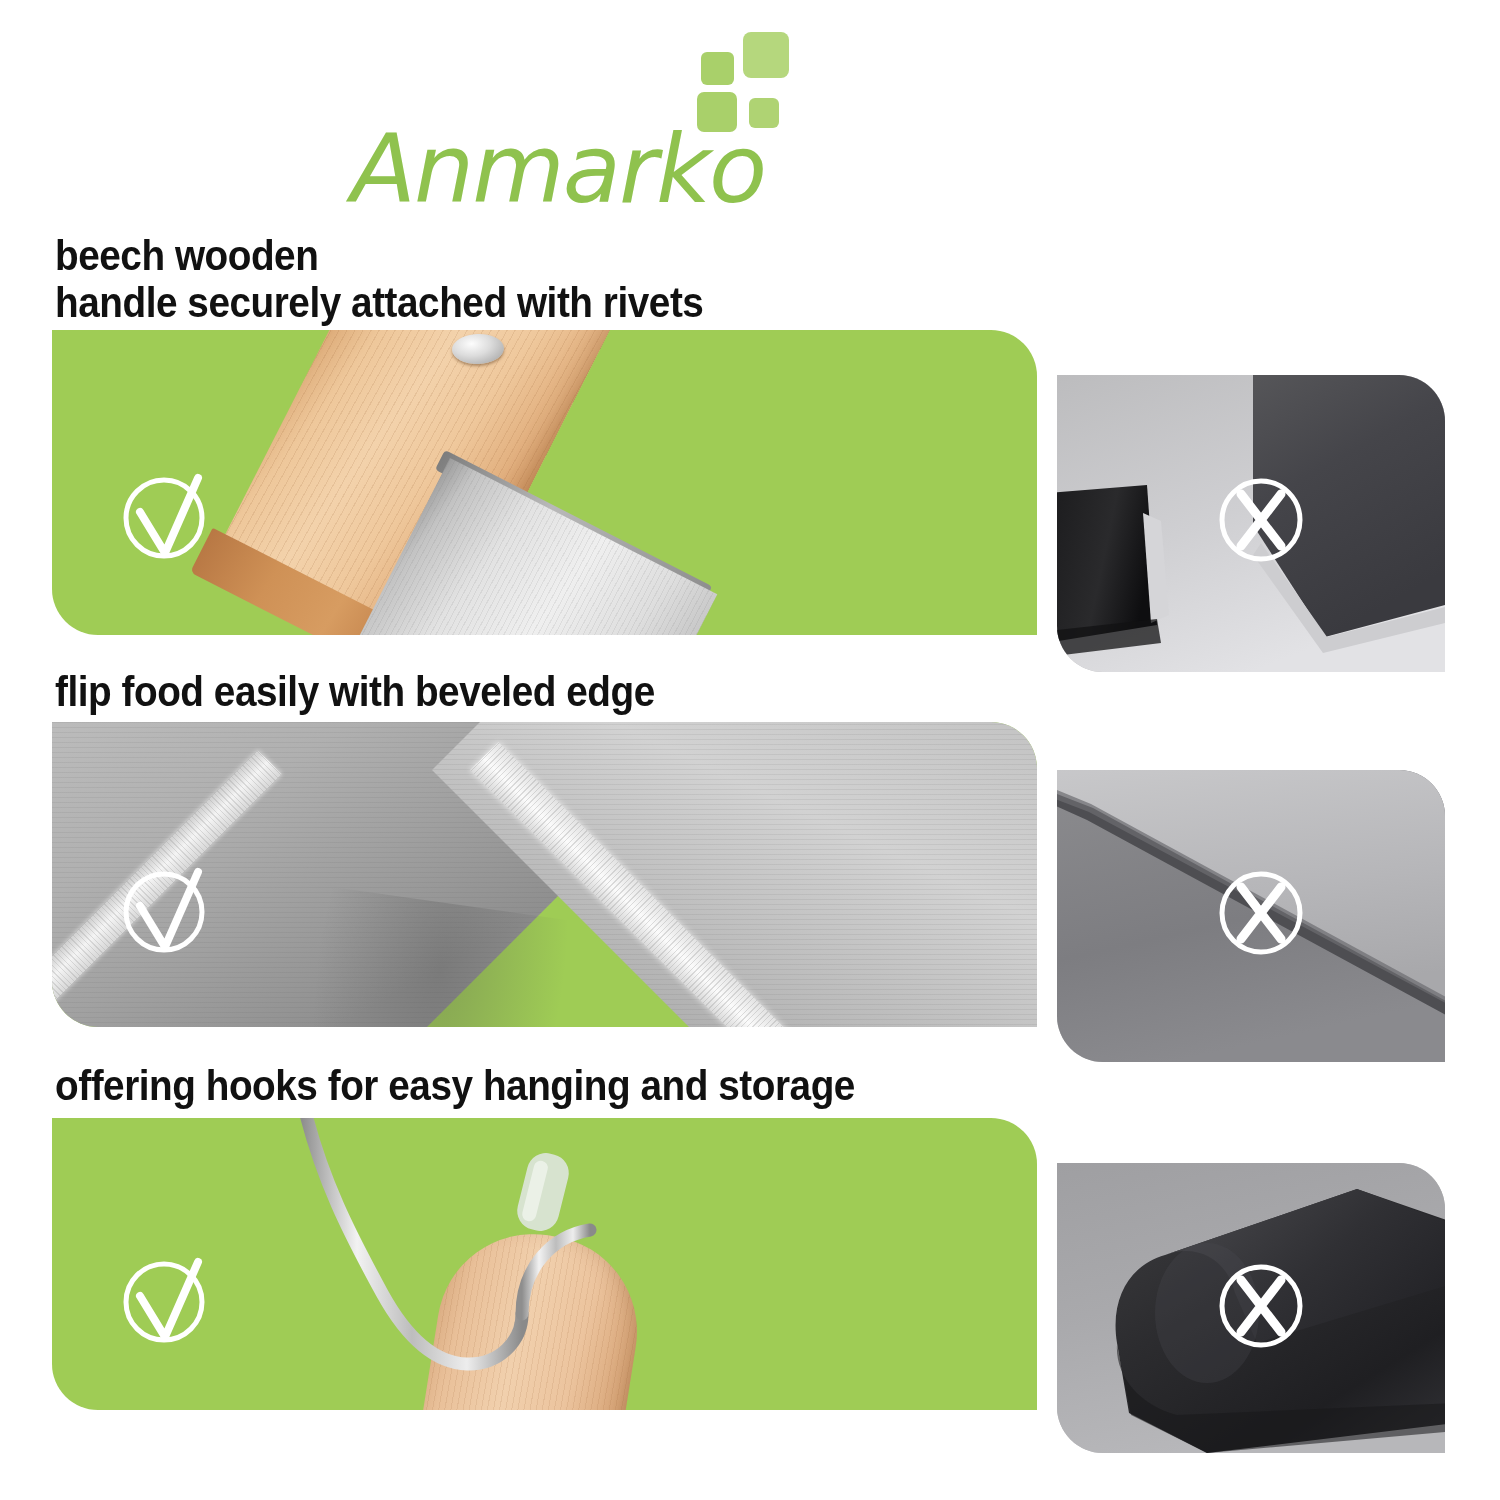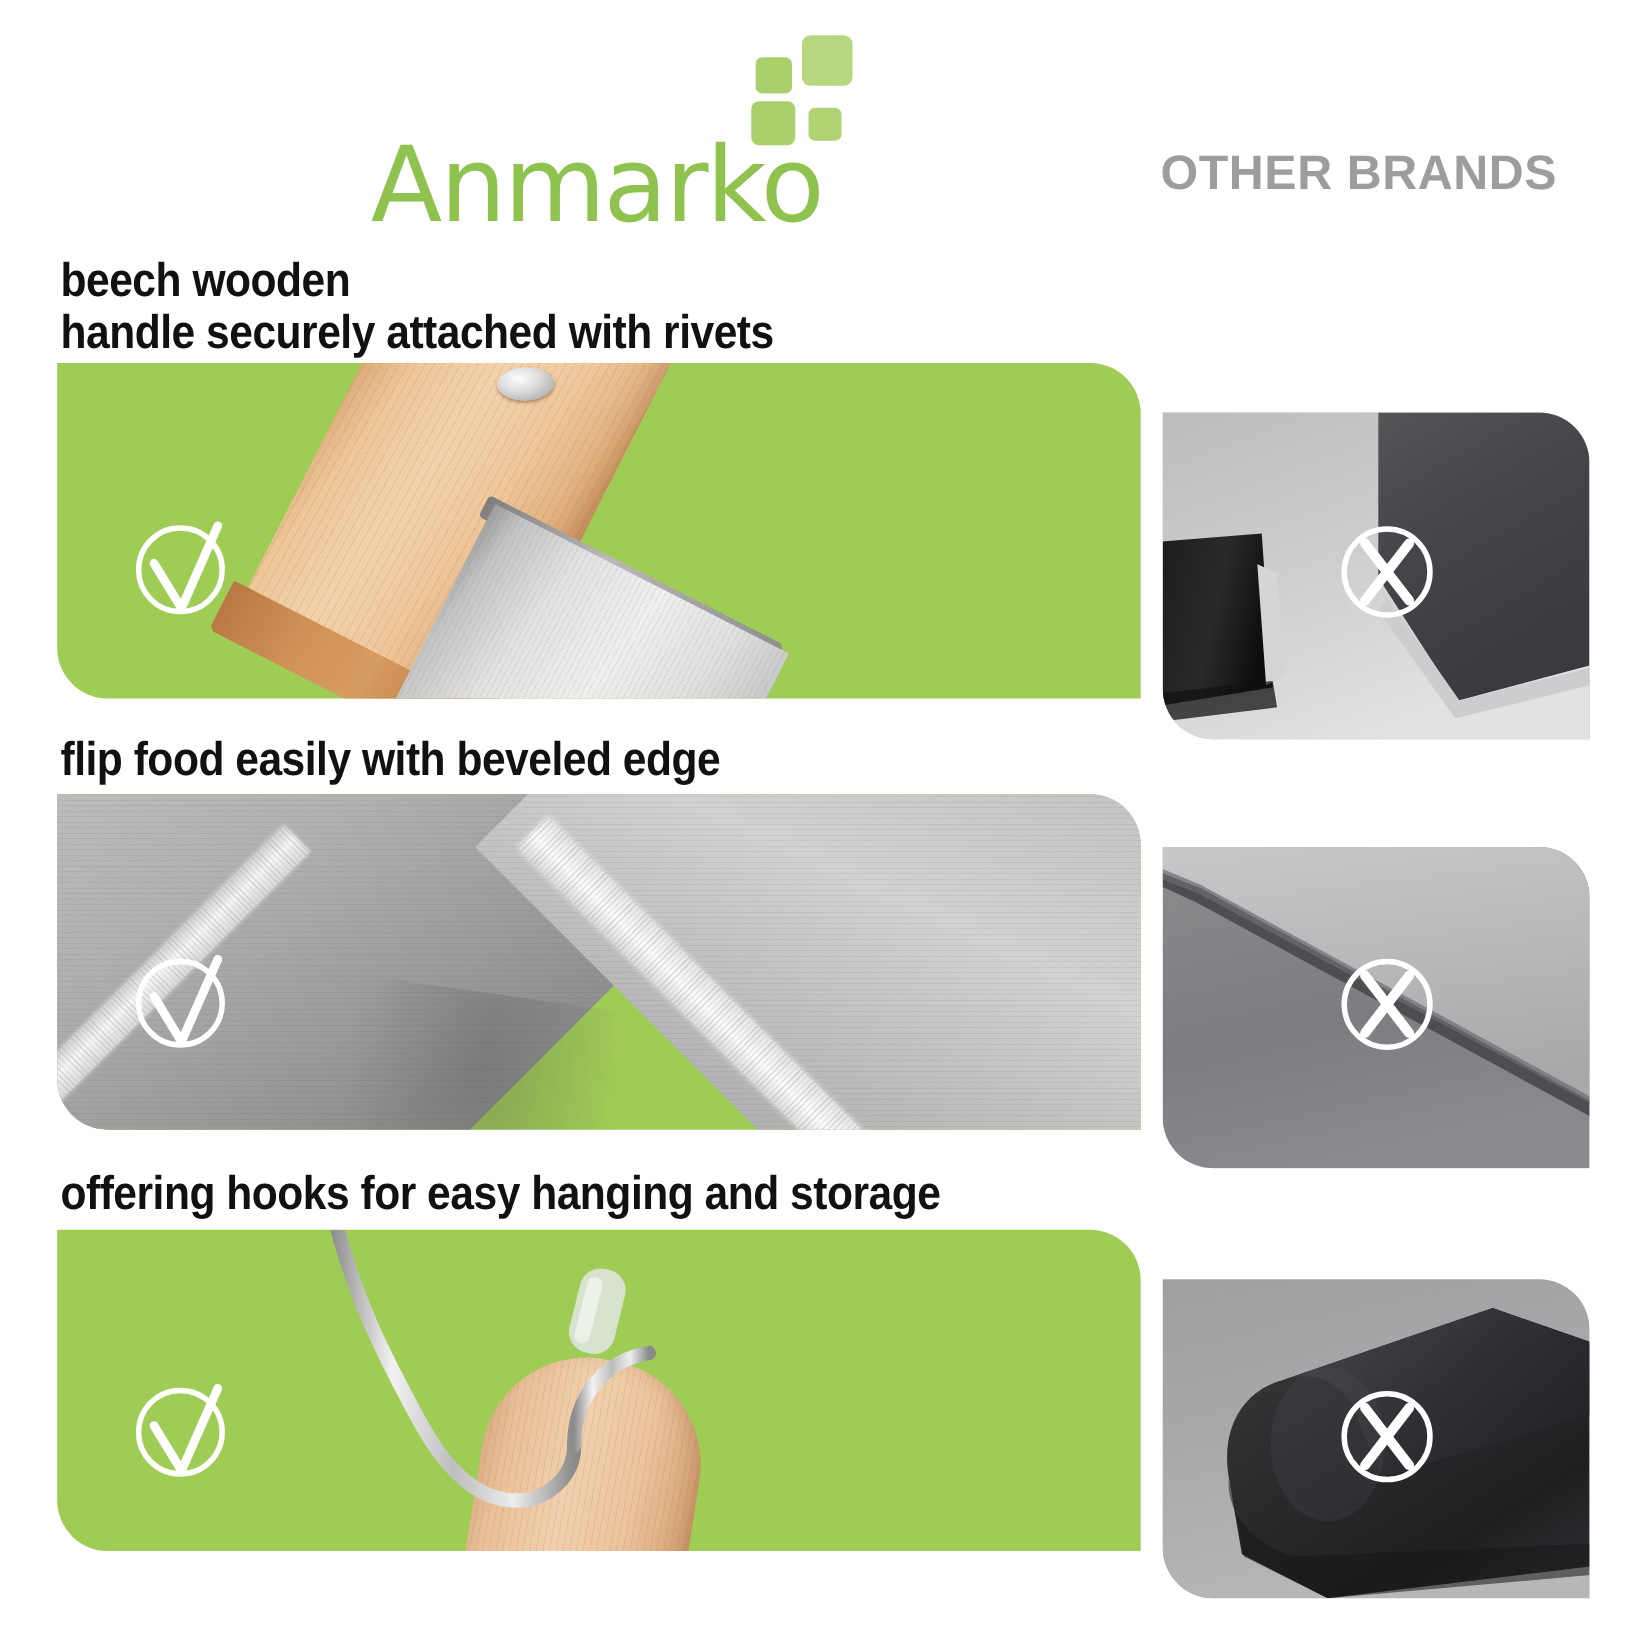--- a/index.html
+++ b/index.html
@@ -6,21 +6,21 @@
   body{
     width:1500px;height:1500px;
     background:#ffffff;
     font-family:"Liberation Sans", sans-serif;
     overflow:hidden;
     position:relative;
   }
   .page{position:absolute;inset:0;width:1500px;height:1500px;}
 
   
-  .logo-block{position:absolute;left:337px;top:30px;width:430px;height:170px;}
+  .logo-block{position:absolute;left:351px;top:30px;width:430px;height:170px;font-style:italic;}
   .logo-word{
     position:absolute;left:0;top:92px;
     font-size:95px;line-height:95px;
     font-weight:400;letter-spacing:-2px;
     color:#8FC24E;
     font-family:"DejaVu Sans", sans-serif;
   }
   .logo-squares{position:absolute;left:330px;top:0px;width:120px;height:120px;}
 
   .other-brands{
@@ -200,21 +200,20 @@
     <div class="logo-squares">
       <svg width="120" height="120" viewBox="0 0 120 120">
         <rect x="62" y="2" width="46" height="46" rx="8" fill="#B5D77D"></rect>
         <rect x="20" y="22" width="33" height="33" rx="6" fill="#A9D06A"></rect>
         <rect x="16" y="62" width="40" height="40" rx="7" fill="#A9D06A"></rect>
         <rect x="68" y="68" width="30" height="30" rx="6" fill="#AFD373"></rect>
       </svg>
     </div>
   </div>
 
-  <div class="other-brands">OTHER BRANDS</div>
 
   <div class="caption" id="cap1">beech wooden
 handle securely attached with rivets</div>
   <div class="caption" id="cap2">flip food easily with beveled edge</div>
   <div class="caption" id="cap3">offering hooks for easy hanging and storage</div>
 
   <div class="gpanel" id="gp1">
     <div class="clip">
       <div class="p1-wood">
           <div class="grain"></div>

